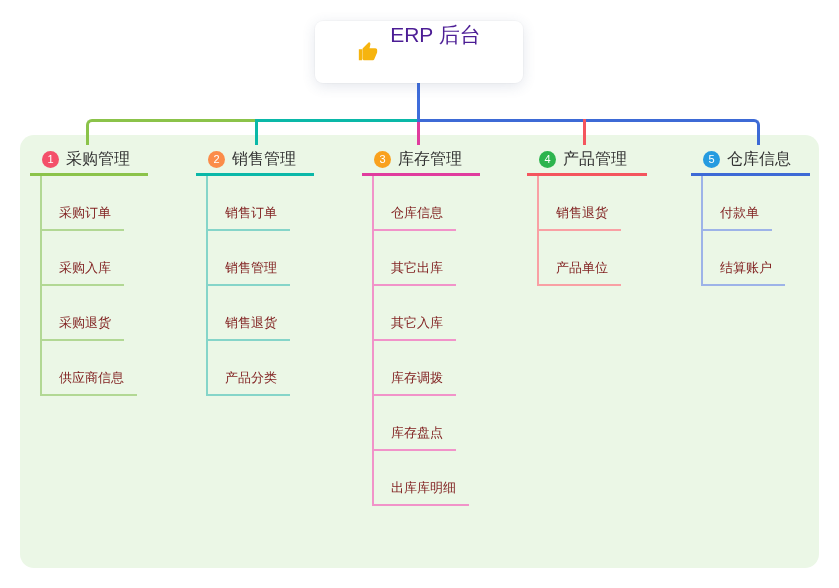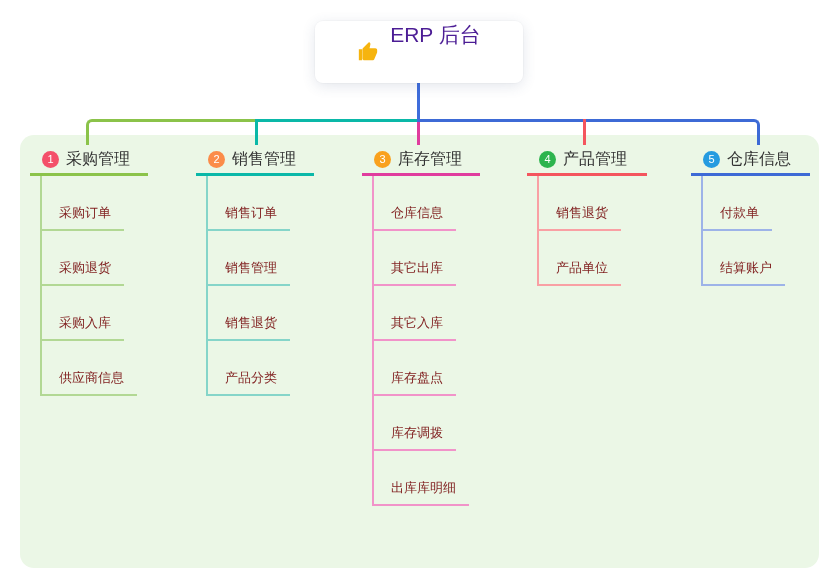--- a/index.html
+++ b/index.html
@@ -78,24 +78,24 @@
   <div class="branch b1" style="--main: #8bc34a; --light: #b2d894; --badge: #f4506a;">
     <div class="hdr">
       <span class="badge">1</span>
       <span class="title">采购管理</span>
     </div>
     <div class="kids">
       <div class="kid">
           <span>采购订单</span>
         </div>
       <div class="kid">
-          <span>采购退货</span>
+          <span>采购入库</span>
         </div>
       <div class="kid">
-          <span>采购入库</span>
+          <span>采购退货</span>
         </div>
       <div class="kid">
           <span>供应商信息</span>
         </div>
     </div>
   </div>
 
   <div class="branch b2" style="--main: #0ab8a8; --light: #85d5c9; --badge: #fb8c49;">
     <div class="hdr">
       <span class="badge">2</span>
@@ -126,24 +126,24 @@
       <div class="kid">
           <span>仓库信息</span>
         </div>
       <div class="kid">
           <span>其它出库</span>
         </div>
       <div class="kid">
           <span>其它入库</span>
         </div>
       <div class="kid">
-          <span>库存盘点</span>
+          <span>库存调拨</span>
         </div>
       <div class="kid">
-          <span>库存调拨</span>
+          <span>库存盘点</span>
         </div>
       <div class="kid">
           <span>出库库明细</span>
         </div>
     </div>
   </div>
 
   <div class="branch b4" style="--main: #f4555e; --light: #f9a0a4; --badge: #2db44e;">
     <div class="hdr">
       <span class="badge">4</span>

